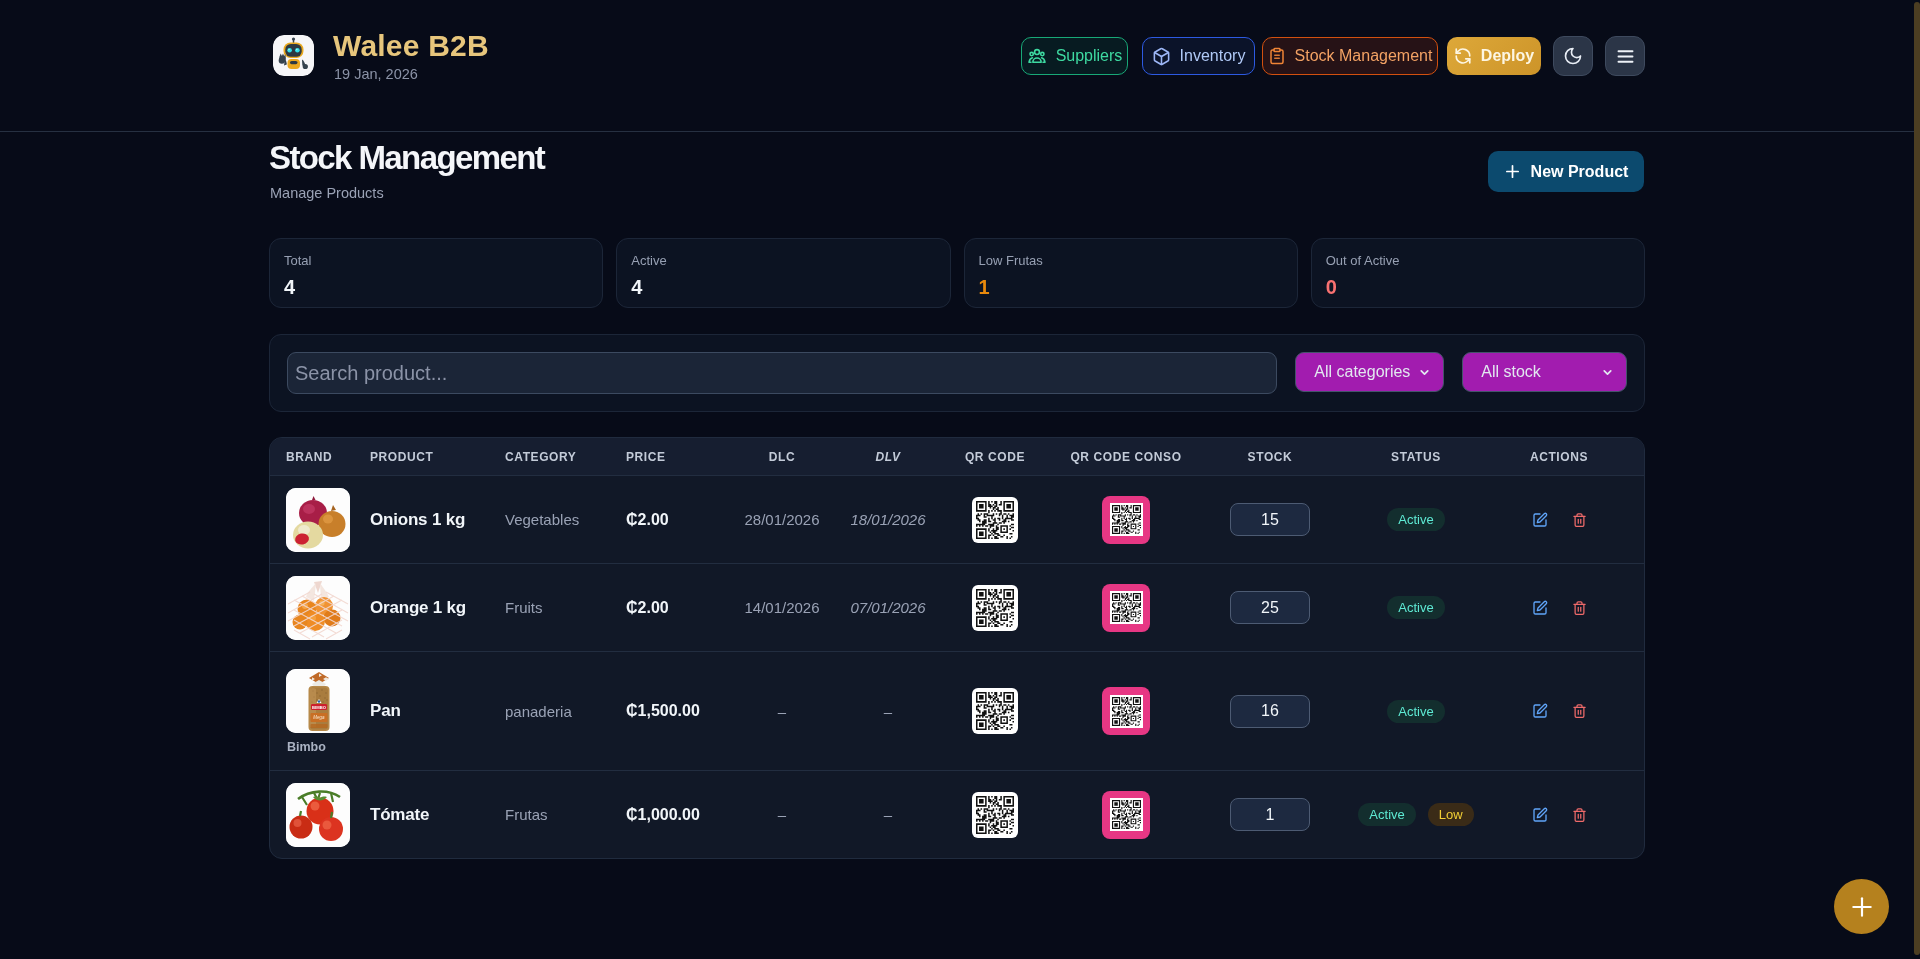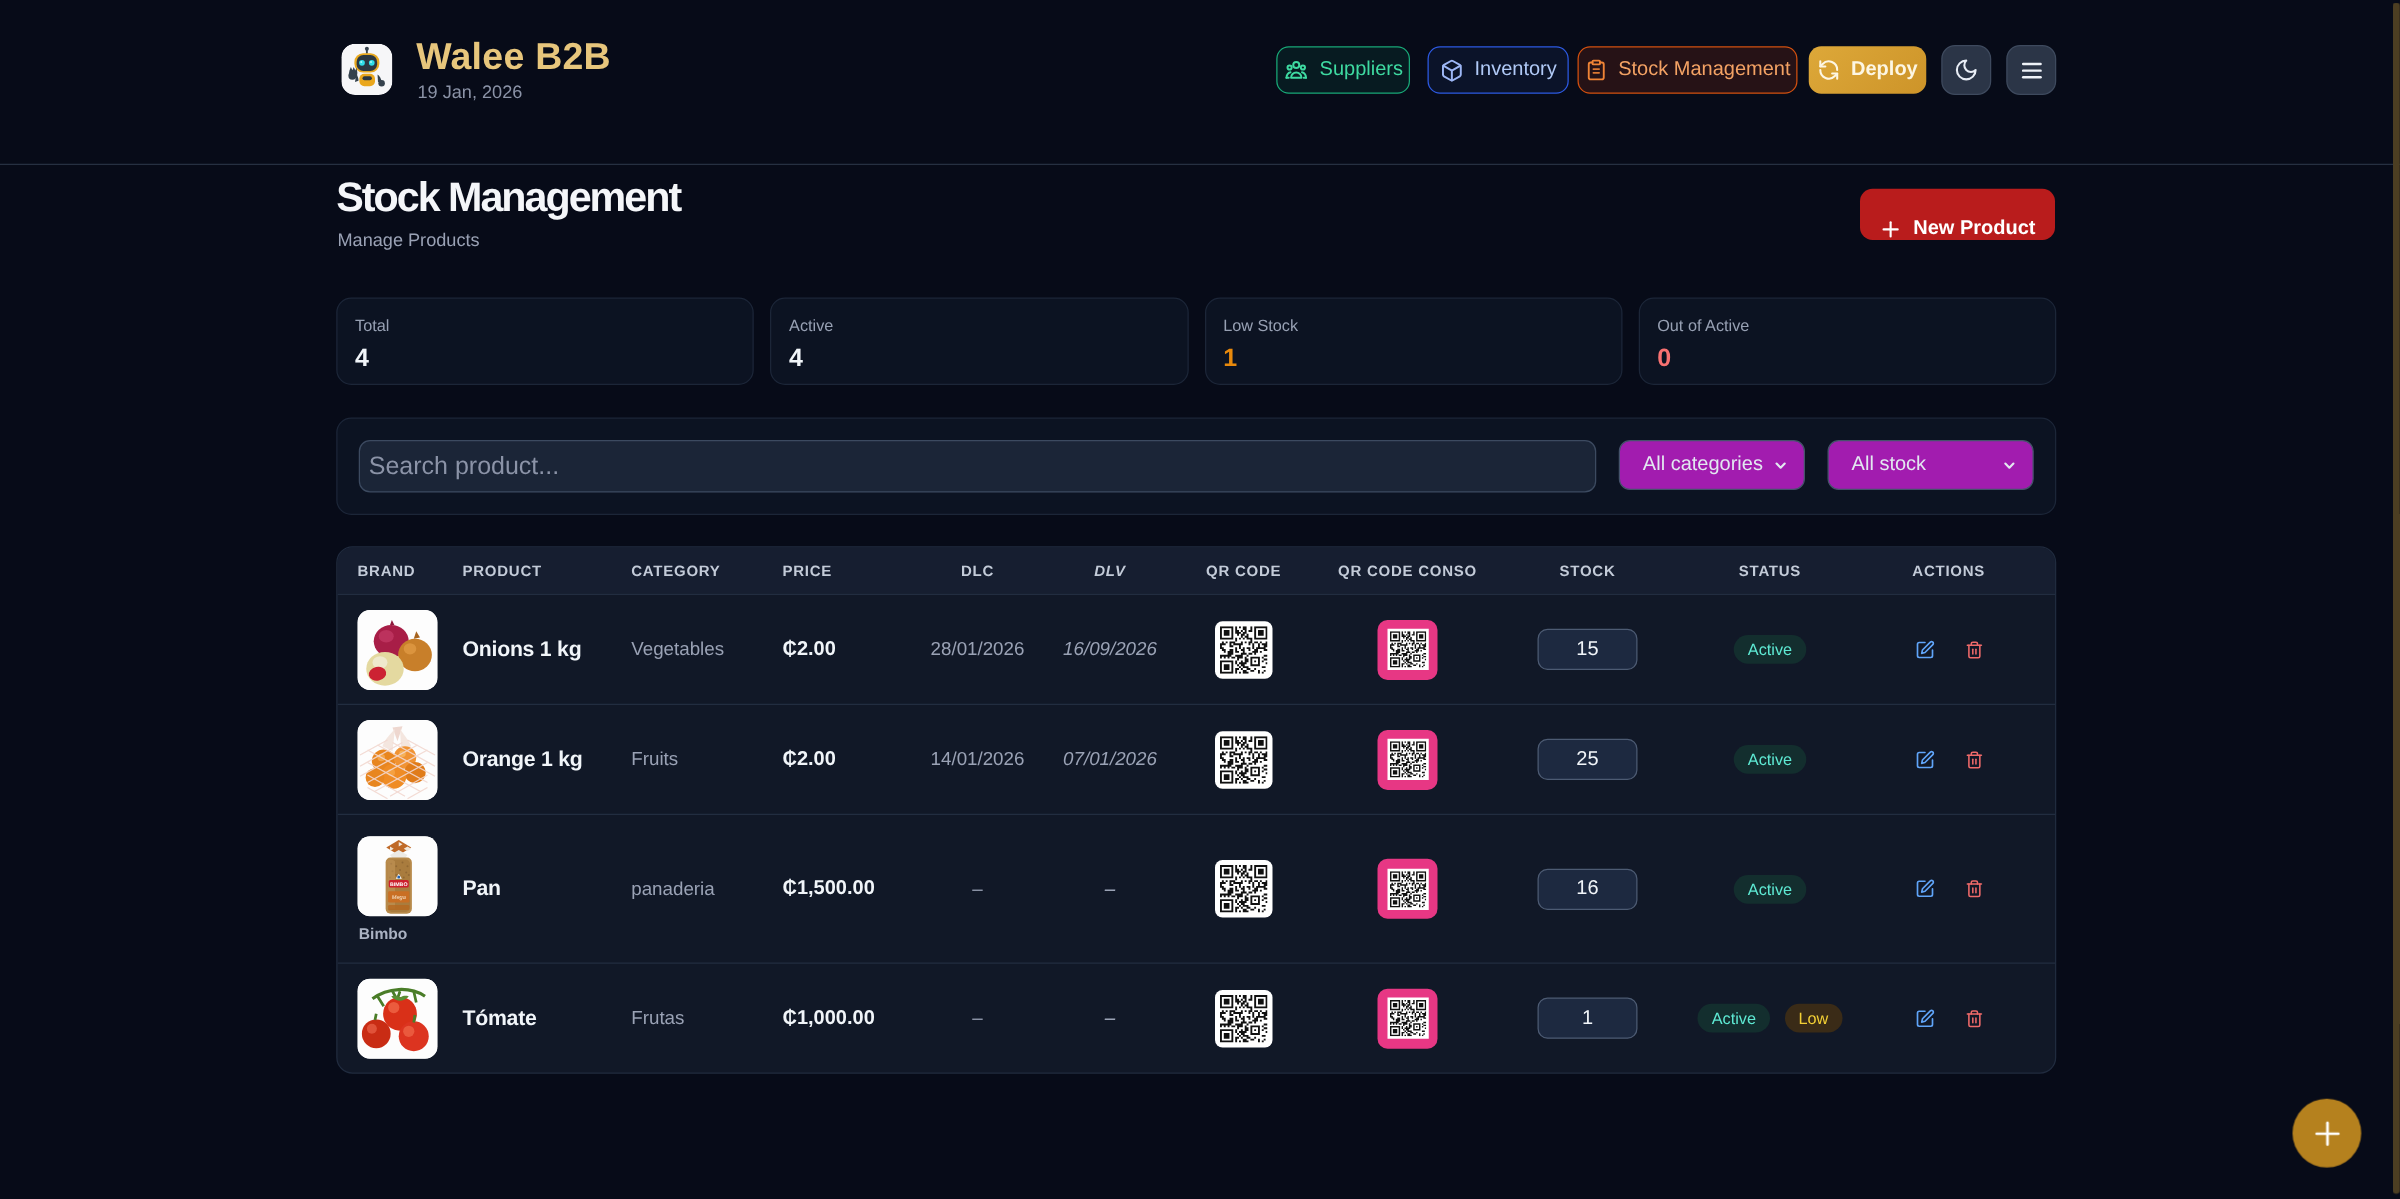--- a/index.html
+++ b/index.html
@@ -26,21 +26,21 @@
 .nb-stock { left:1262px; width:176px; border-color:#d2500f; color:#f3a264; background:rgba(120,40,18,0.28); }
 .nb-deploy { left:1447px; width:94px; background:linear-gradient(135deg,#dda839 0%,#cd9429 100%); color:#fdf6e3; border:none; font-weight:bold;}
 .iconbtn { position:absolute; top:-1px; width:40px; height:40px; border-radius:11px; background:#2b3547; border:1px solid #3e4a5e; display:flex; align-items:center; justify-content:center; }
 .ib-moon { left:1553px; }
 .ib-menu { left:1605px; }
 
 
 main { position:relative; width:1376px; margin-left:269px; }
 .page-title { position:absolute; left:0px; top:7px; font-size:33px; font-weight:bold; color:#f4f6f9; letter-spacing:-1.6px; }
 .page-sub { position:absolute; left:1px; top:53px; font-size:14.5px; color:#9aa2b5; }
-.btn-new { position:absolute; left:1219px; top:19px; width:156px; height:41px; background:#b91c1c; border-radius:10px; color:#fff; font-size:16px; font-weight:bold; display:flex; align-items:flex-end; justify-content:center; gap:10px; }
+.btn-new { position:absolute; left:1219px; top:19px; width:156px; height:41px; background:#0c4a6e; border-radius:10px; color:#fff; font-size:16px; font-weight:bold; display:flex; align-items:center; justify-content:center; gap:10px; }
 
 .stats { position:absolute; top:106px; left:0; width:100%; display:flex; gap:13px; }
 .stat { flex:1; height:70px; background:#0c1322; border:1px solid #1c2638; border-radius:12px; padding:14px 14px; }
 .stat .lbl { font-size:13px; color:#97a0b3; }
 .stat .val { font-size:20px; font-weight:bold; margin-top:8px; color:#f1f5f9; }
 .stat .val.warn { color:#e8890c; }
 .stat .val.bad { color:#f87171; }
 
 .search-card { position:absolute; top:202px; left:0; width:100%; height:78px; background:#0c1322; border:1px solid #1c2638; border-radius:12px; padding:17px 17px; display:flex; gap:18px; }
 .search-input { width:1007px; height:42px; background:#1b2537; border:1px solid #3c4a60; border-radius:9px; color:#8b93a7; font-size:20px; padding:0 7px; display:flex; align-items:center; }
@@ -179,21 +179,21 @@
   <div class="stats">
     <div class="stat">
         <div class="lbl">Total</div>
         <div class="val">4</div>
       </div>
     <div class="stat">
         <div class="lbl">Active</div>
         <div class="val">4</div>
       </div>
     <div class="stat">
-        <div class="lbl">Low Stock</div>
+        <div class="lbl">Low Frutas</div>
         <div class="val warn">1</div>
       </div>
     <div class="stat">
         <div class="lbl">Out of Active</div>
         <div class="val bad">0</div>
       </div>
   </div>
 
   <div class="search-card">
     <div class="search-input">Search product...</div>
@@ -248,21 +248,21 @@
       <div class="c c3">
           <div class="cat">Vegetables</div>
         </div>
       <div class="c c4">
           <div class="price">₵2.00</div>
         </div>
       <div class="c c5">
           <div class="dt">28/01/2026</div>
         </div>
       <div class="c c6">
-          <div class="dt">16/09/2026</div>
+          <div class="dt">18/01/2026</div>
         </div>
       <div class="c c7">
           <div class="qrw"><svg width="38" height="38" viewBox="0 0 25 25">
               <use href="#qrpath" fill="#111"></use>
             </svg></div>
         </div>
       <div class="c c8">
           <div class="qrp">
             <div class="inner"><svg width="29" height="29" viewBox="0 0 25 25">
                 <use href="#qrpath" fill="#111"></use>

